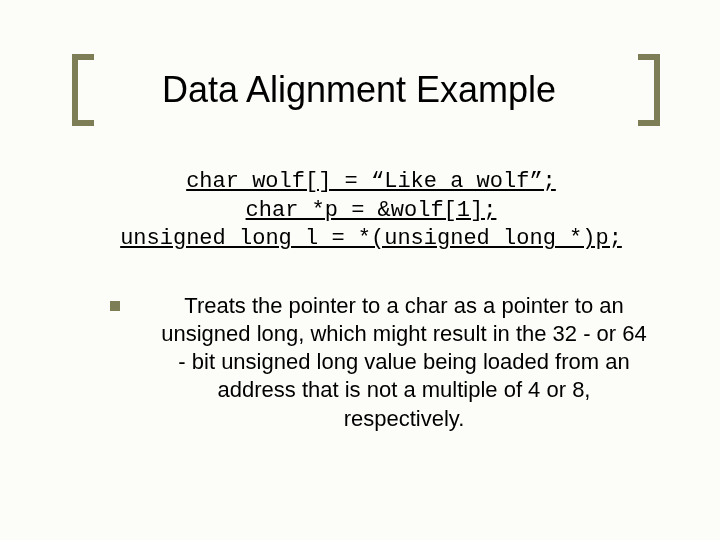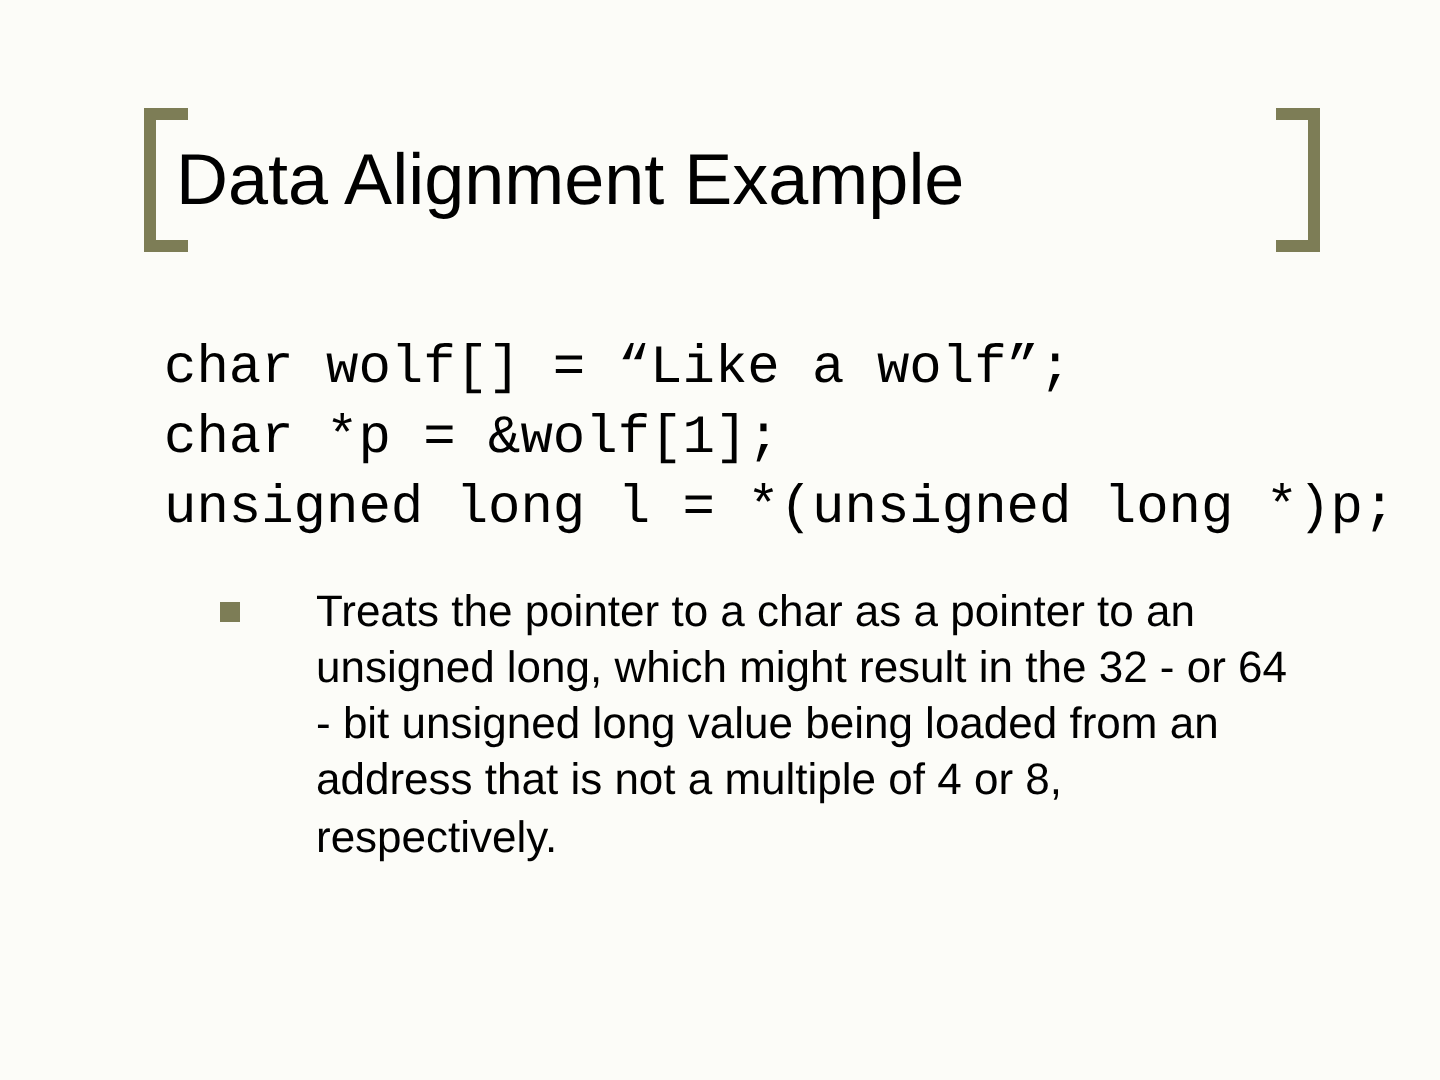--- a/index.html
+++ b/index.html
@@ -10,20 +10,21 @@
     background: #fcfcf8;
     font-family: Arial, Helvetica, sans-serif;
     color: #000;
     overflow: hidden;
   }
   .slide {
     position: relative;
     width: 720px;
     height: 540px;
     box-sizing: border-box;
+    text-align: center;
   }
   .title-wrap {
     position: absolute;
     top: 54px;
     left: 72px;
     right: 60px;
     height: 72px;
   }
   .bracket {
     position: absolute;
@@ -47,23 +48,24 @@
     font-size: 36px;
     font-weight: 400;
     white-space: nowrap;
   }
   .code {
     position: absolute;
     top: 168px;
     left: 82px;
     right: 60px;
     font-family: "Courier New", Courier, monospace;
-    font-size: 27px;
+    font-size: 22px;
     line-height: 1.3;
     white-space: pre;
+    text-decoration: underline;
   }
   .body {
     position: absolute;
     top: 292px;
     left: 110px;
     right: 70px;
   }
   .bullet-row {
     display: flex;
     align-items: flex-start;

